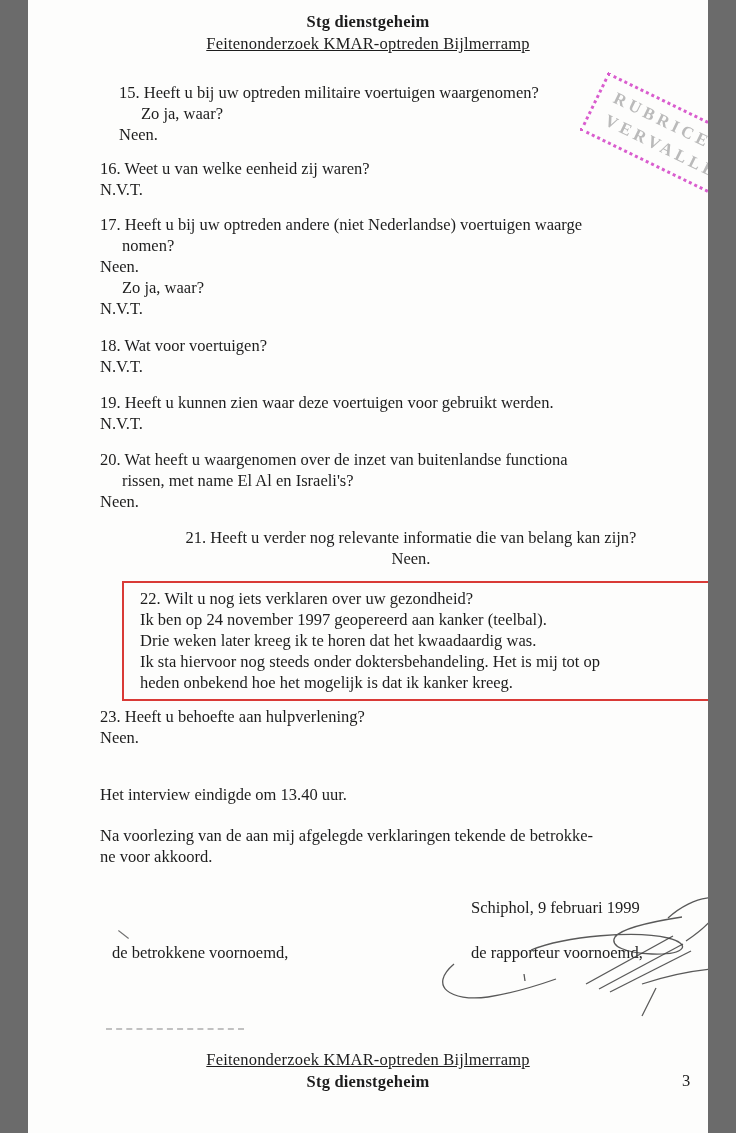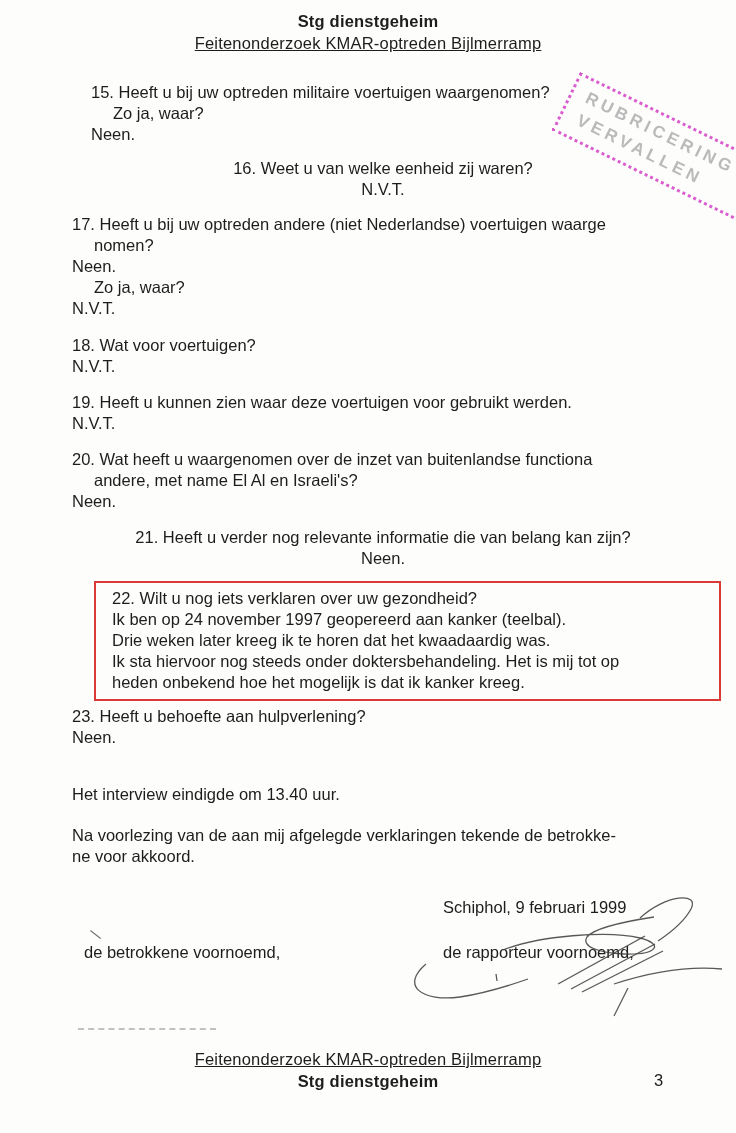--- a/index.html
+++ b/index.html
@@ -1,22 +1,22 @@
 <!DOCTYPE html>
 <html><head>
 <meta charset="utf-8">
 <style>
   html,body { margin:0; padding:0; background:#6b6b6b; }
   .page {
     position:relative;
-    width:736px; height:1133px;
+    width:680px; height:1133px;
     margin:0 auto;
     background:#fdfdfc;
     overflow:hidden;
-    font-family:Liberation Sans, sans-serif;
+    font-family:Liberation Serif, serif;
     color:#1d1d1d;
     font-size:16.5px;
     line-height:21px;
   }
 
   
   .doc-header { position:absolute; top:11px; left:0; width:100%; text-align:center; }
   .doc-header .classification { font-weight:bold; letter-spacing:.2px; }
   .doc-header .title { text-decoration:underline; margin-top:1px; letter-spacing:.2px; }
 
@@ -73,42 +73,42 @@
     <div class="stamp-line1">RUBRICERING</div>
     <div class="stamp-line2">VERVALLEN</div>
   </div>
 
   <div>
       <div class="question" style="top: 82px; margin-left: 19px;">
         <div class="line">15. Heeft u bij uw optreden militaire voertuigen waargenomen?</div>
         <div class="line indent">Zo ja, waar?</div>
         <div class="line">Neen.</div>
       </div>
-      <div class="question" style="top: 158px; text-align: center;">
+      <div class="question" style="top: 158px;">
         <div class="line">16. Weet u van welke eenheid zij waren?</div>
         <div class="line">N.V.T.</div>
       </div>
       <div class="question" style="top: 214px;">
         <div class="line">17. Heeft u bij uw optreden andere (niet Nederlandse) voertuigen waarge</div>
         <div class="line indent">nomen?</div>
         <div class="line">Neen.</div>
         <div class="line indent">Zo ja, waar?</div>
         <div class="line">N.V.T.</div>
       </div>
       <div class="question" style="top: 335px;">
         <div class="line">18. Wat voor voertuigen?</div>
         <div class="line">N.V.T.</div>
       </div>
       <div class="question" style="top: 392px;">
         <div class="line">19. Heeft u kunnen zien waar deze voertuigen voor gebruikt werden.</div>
         <div class="line">N.V.T.</div>
       </div>
       <div class="question" style="top: 449px;">
         <div class="line">20. Wat heeft u waargenomen over de inzet van buitenlandse functiona</div>
-        <div class="line indent">andere, met name El Al en Israeli's?</div>
+        <div class="line indent">rissen, met name El Al en Israeli's?</div>
         <div class="line">Neen.</div>
       </div>
       <div class="question" style="top: 527px; text-align: center;">
         <div class="line">21. Heeft u verder nog relevante informatie die van belang kan zijn?</div>
         <div class="line">Neen.</div>
       </div>
       <div class="question highlighted" style="top: 581px;">
         <div class="line">22. Wilt u nog iets verklaren over uw gezondheid?</div>
         <div class="line">Ik ben op 24 november 1997 geopereerd aan kanker (teelbal).</div>
         <div class="line">Drie weken later kreeg ik te horen dat het kwaadaardig was.</div>

